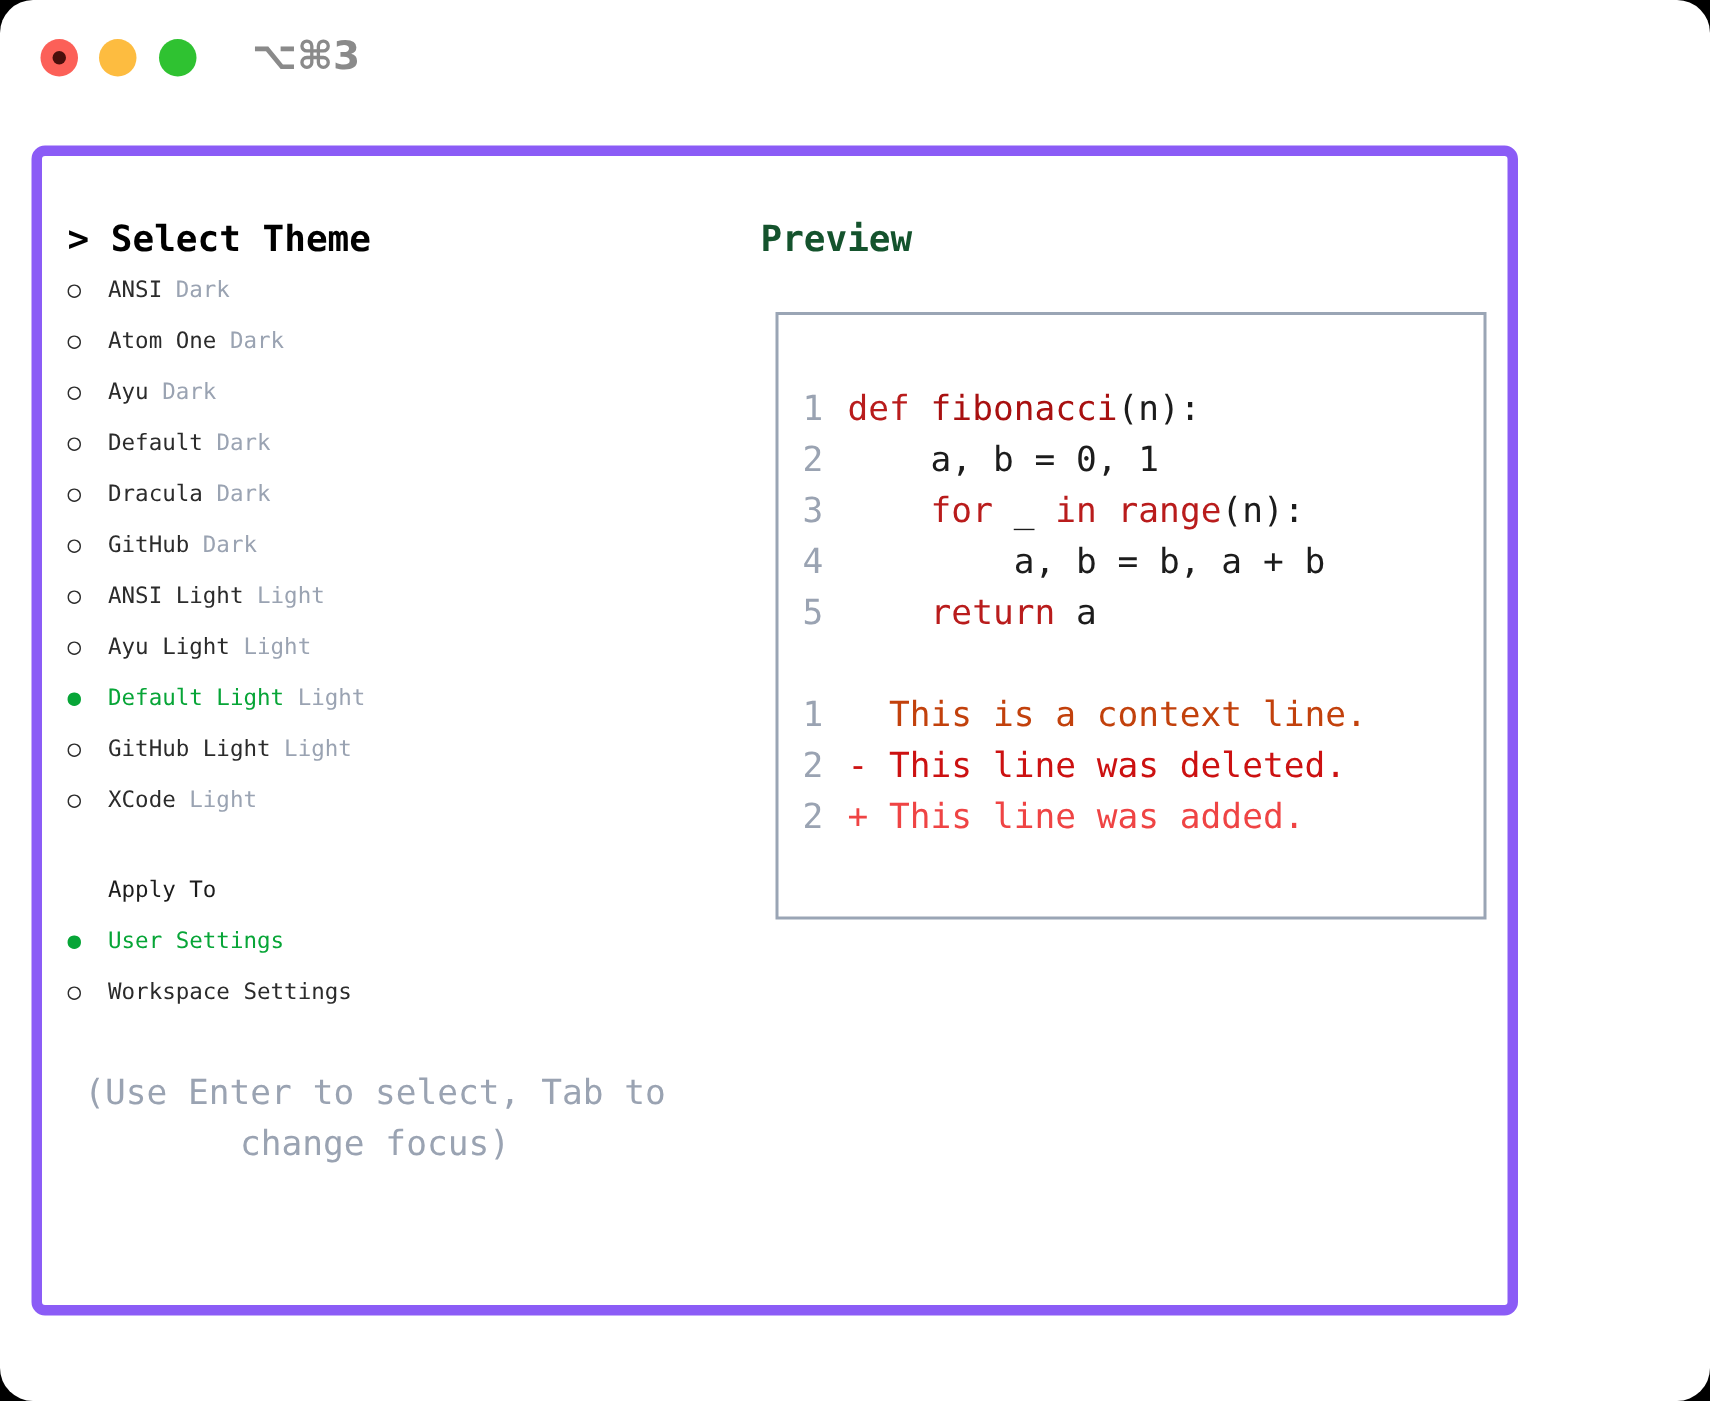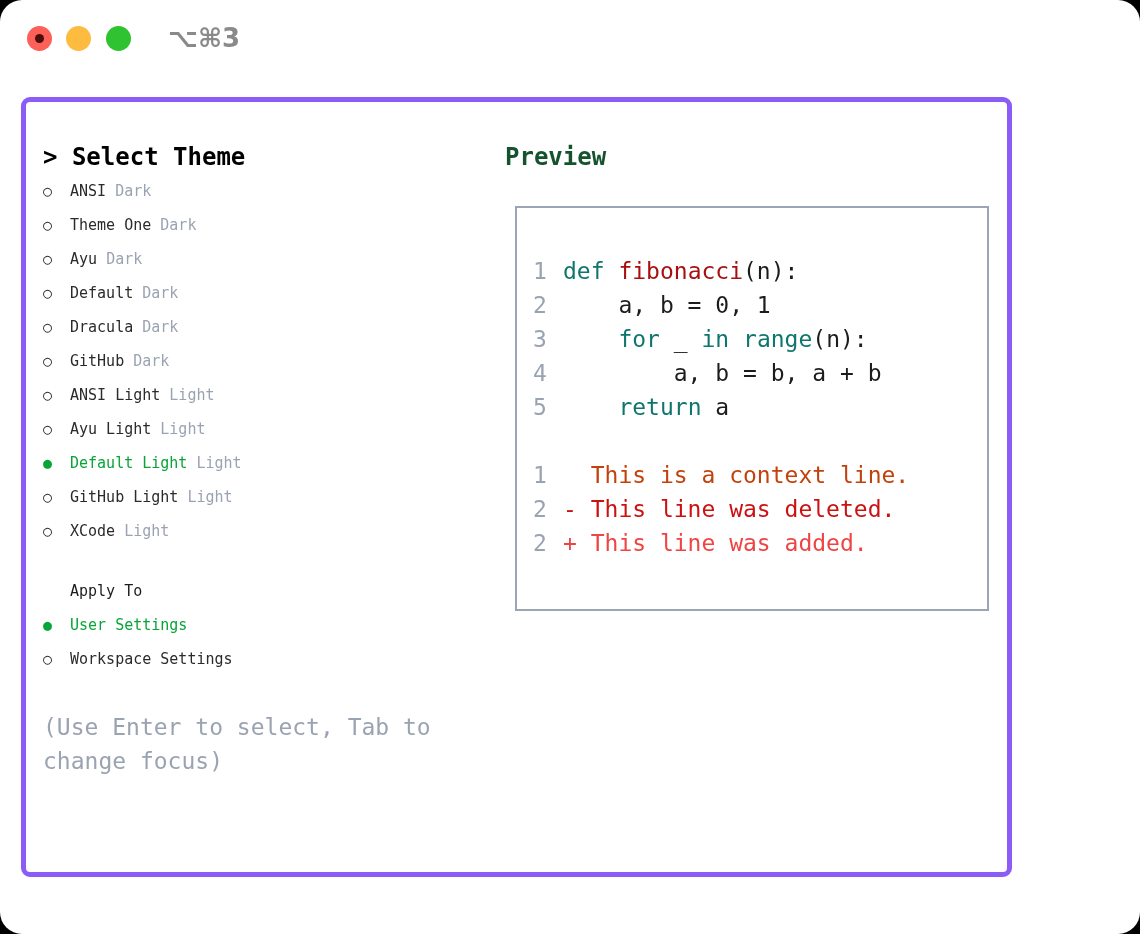--- a/index.html
+++ b/index.html
@@ -67,21 +67,21 @@
     font-family: "DejaVu Sans", "Liberation Sans", sans-serif;
   }
 
   
   #window {
     position: absolute;
     left: 21px;
     top: 97px;
     width: 991px;
     height: 780px;
-    border: 5px solid #8b5cf6;
+    border: 7px solid #8b5cf6;
     border-radius: 9px;
     background: #ffffff;
     box-sizing: border-box;
   }
 
   
   #left-col {
     position: absolute;
     left: 17px;
     top: 38px;
@@ -113,20 +113,21 @@
     color: #1c1c1c;
   }
   .spacer-sm { height: 26px; }
   .spacer-md { height: 34px; }
   .hint {
     font-size: 23px;
     line-height: 34px;
     color: #9aa3b2;
     width: 410px;
     white-space: normal;
+    text-align: center;
   }
 
   
   #right-col {
     position: absolute;
     left: 479px;
     top: 38px;
     width: 495px;
   }
   #preview-title {
@@ -159,21 +160,21 @@
     white-space: pre;
   }
   .lnum {
     display: inline-block;
     width: 30px;
     text-align: left;
     color: #9aa3b2;
   }
   .blank-line { height: 34px; }
 
-  .kw   { color: #0f766e; }
+  .kw   { color: #b91c1c; }
   .fn   { color: #a81010; }
   .plain{ color: #1c1c1c; }
 
   .diff-ctx { color: #c2410c; }
   .diff-del { color: #cc1111; }
   .diff-add { color: #ef4444; }
 </style>
 </head>
 <body>
 
@@ -189,21 +190,21 @@
   </div>
 
   <div id="window">
 
     <div id="left-col">
 
       <div class="line header-line">&gt; Select Theme</div>
 
       <div id="theme-list">
           <div class="line"><span class="marker">○</span><span class="item-label">ANSI</span><span> </span><span class="tag">Dark</span></div>
-          <div class="line"><span class="marker">○</span><span class="item-label">Theme One</span><span> </span><span class="tag">Dark</span></div>
+          <div class="line"><span class="marker">○</span><span class="item-label">Atom One</span><span> </span><span class="tag">Dark</span></div>
           <div class="line"><span class="marker">○</span><span class="item-label">Ayu</span><span> </span><span class="tag">Dark</span></div>
           <div class="line"><span class="marker">○</span><span class="item-label">Default</span><span> </span><span class="tag">Dark</span></div>
           <div class="line"><span class="marker">○</span><span class="item-label">Dracula</span><span> </span><span class="tag">Dark</span></div>
           <div class="line"><span class="marker">○</span><span class="item-label">GitHub</span><span> </span><span class="tag">Dark</span></div>
           <div class="line"><span class="marker">○</span><span class="item-label">ANSI Light</span><span> </span><span class="tag">Light</span></div>
           <div class="line"><span class="marker">○</span><span class="item-label">Ayu Light</span><span> </span><span class="tag">Light</span></div>
           <div class="line"><span class="marker on">●</span><span class="item-label selected">Default Light</span><span> </span><span class="tag">Light</span></div>
           <div class="line"><span class="marker">○</span><span class="item-label">GitHub Light</span><span> </span><span class="tag">Light</span></div>
           <div class="line"><span class="marker">○</span><span class="item-label">XCode</span><span> </span><span class="tag">Light</span></div>
         </div>

